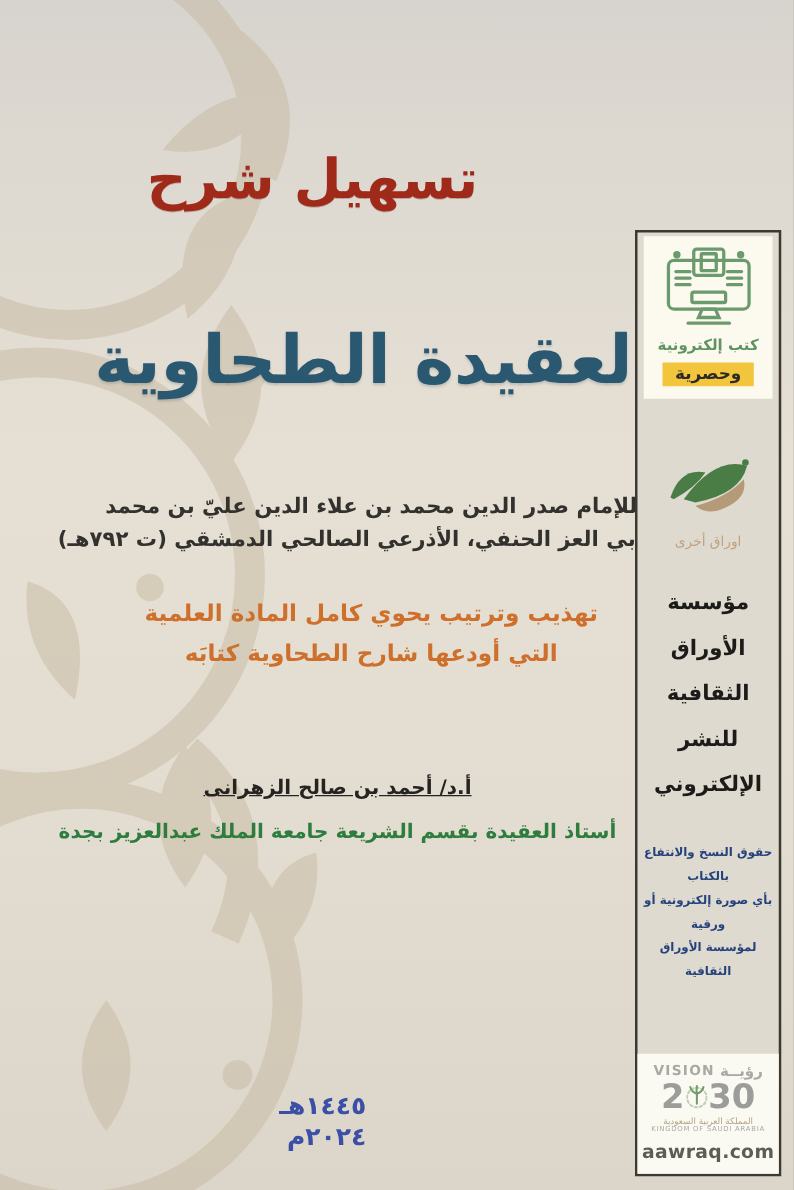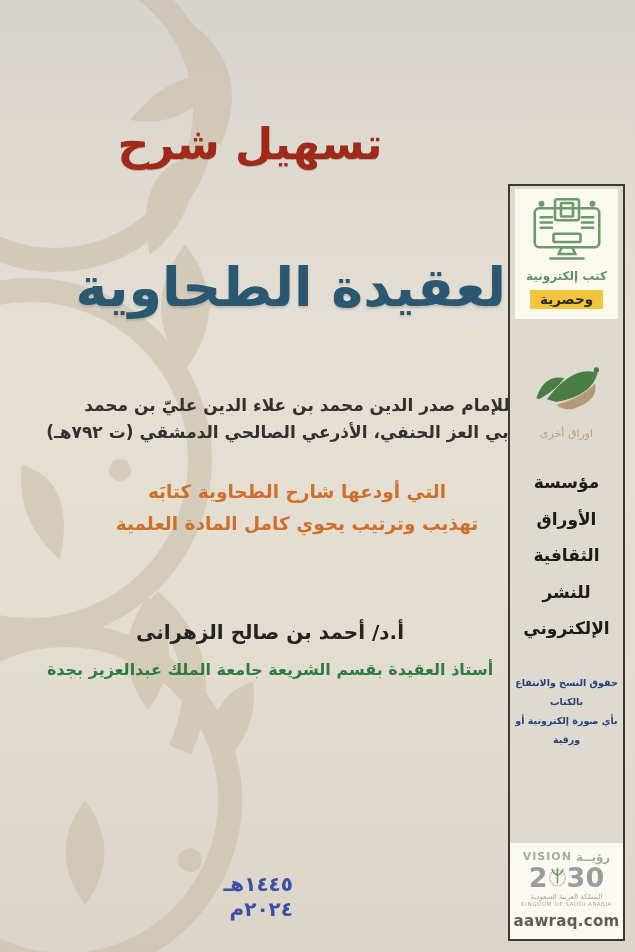--- a/index.html
+++ b/index.html
@@ -33,21 +33,21 @@
     text-align:center; direction:rtl;
     font-size:17px; font-weight:bold; color:#33312e; line-height:1.6;
   }
   .description {
     position:absolute; top:476px; left:37px; width:520px;
     text-align:center; direction:rtl;
     font-size:18.5px; font-weight:bold; color:#ce6f2b; line-height:1.75;
   }
   .prepared { position:absolute; top:616px; left:20px; width:500px; text-align:center; direction:rtl; }
   .prepared-label { font-size:19px; color:#262420; font-weight:bold; }
-  .preparer-name { font-size:20px; color:#262420; font-weight:bold; margin-top:4px; }
+  .preparer-name { font-size:16px; color:#262420; font-weight:bold; margin-top:4px;text-decoration:underline; }
   .preparer-title { font-size:16px; color:#2e7c3e; font-weight:bold; margin-top:16px; }
 
   .date-block {
     position:absolute; top:872px; left:163px; width:130px;
     text-align:right; direction:rtl;
     font-size:20px; font-weight:bold; color:#3a4fa5; line-height:1.25;
   }
   .date-block .greg { padding-left:4px; }
 
   
@@ -117,22 +117,22 @@
   <div class="series-title">تسهيل شرح</div>
 
   <div class="main-title">العقيدة الطحاوية</div>
 
   <div class="author">
     <div>للإمام صدر الدين محمد بن علاء الدين عليّ بن محمد</div>
     <div>ابن أبي العز الحنفي، الأذرعي الصالحي الدمشقي (ت ٧٩٢هـ)</div>
   </div>
 
   <div class="description">
+    <div>تهذيب وترتيب يحوي كامل المادة العلمية</div>
     <div>التي أودعها شارح الطحاوية كتابَه</div>
-    <div>تهذيب وترتيب يحوي كامل المادة العلمية</div>
   </div>
 
   <div class="prepared">
     <div class="preparer-name">أ.د/ أحمد بن صالح الزهرانى</div>
     <div class="preparer-title">أستاذ العقيدة بقسم الشريعة جامعة الملك عبدالعزيز  بجدة</div>
   </div>
 
   <div class="date-block">
     <div>١٤٤٥هـ</div>
     <div class="greg">٢٠٢٤م</div>
@@ -175,20 +175,21 @@
       <div>مؤسسة</div>
       <div>الأوراق</div>
       <div>الثقافية</div>
       <div>للنشر</div>
       <div>الإلكتروني</div>
     </div>
 
     <div class="copyright">
       <div>حقوق النسخ والانتفاع بالكتاب</div>
       <div>بأي صورة إلكترونية أو ورقية</div>
+      <div>لمؤسسة الأوراق الثقافية</div>
     </div>
 
     <div class="vision-block">
       <div class="vision-row1">
         <span>VISION</span>
         <span class="ar">رؤيــة</span>
       </div>
       <div class="vision-year">
         <span>2</span>
         <svg width="17" height="22" viewBox="0 0 17 22" fill="none" stroke="#6f9c68" stroke-width="1.6" stroke-linecap="round" aria-hidden="true">

